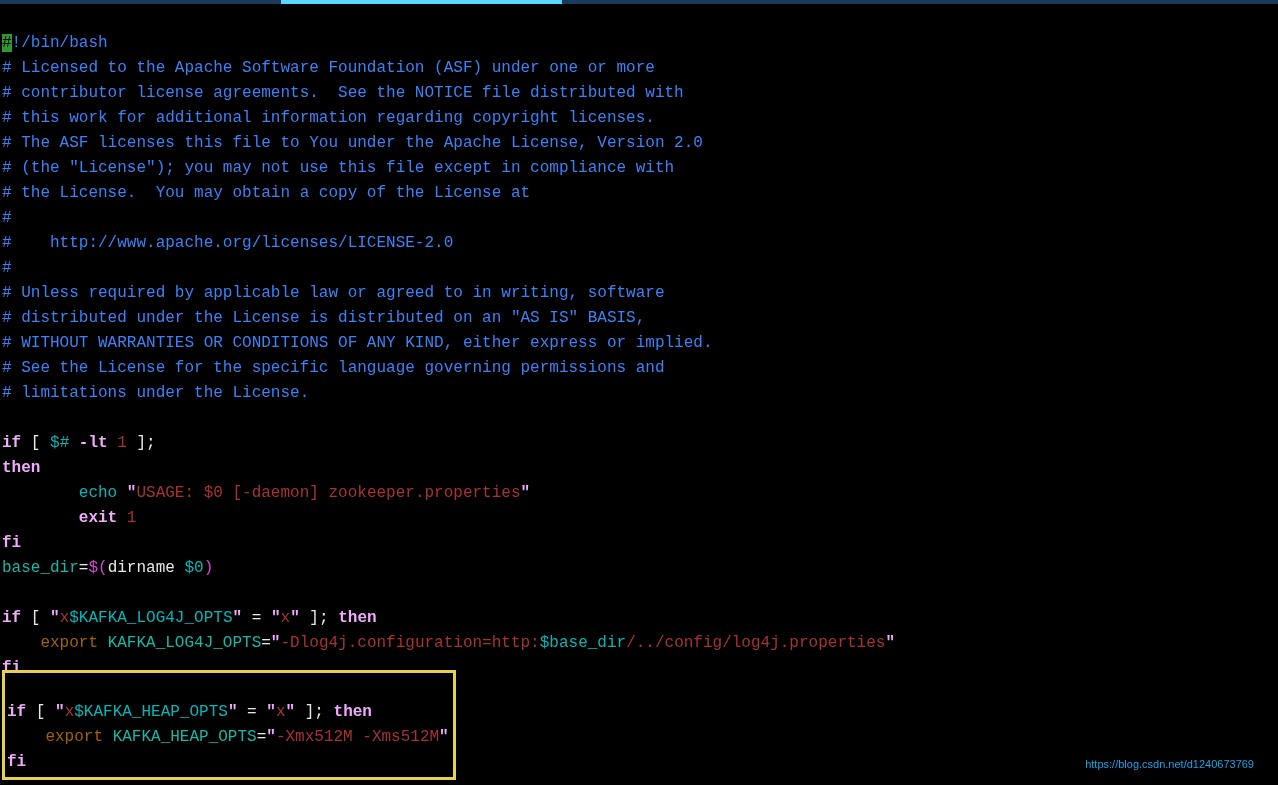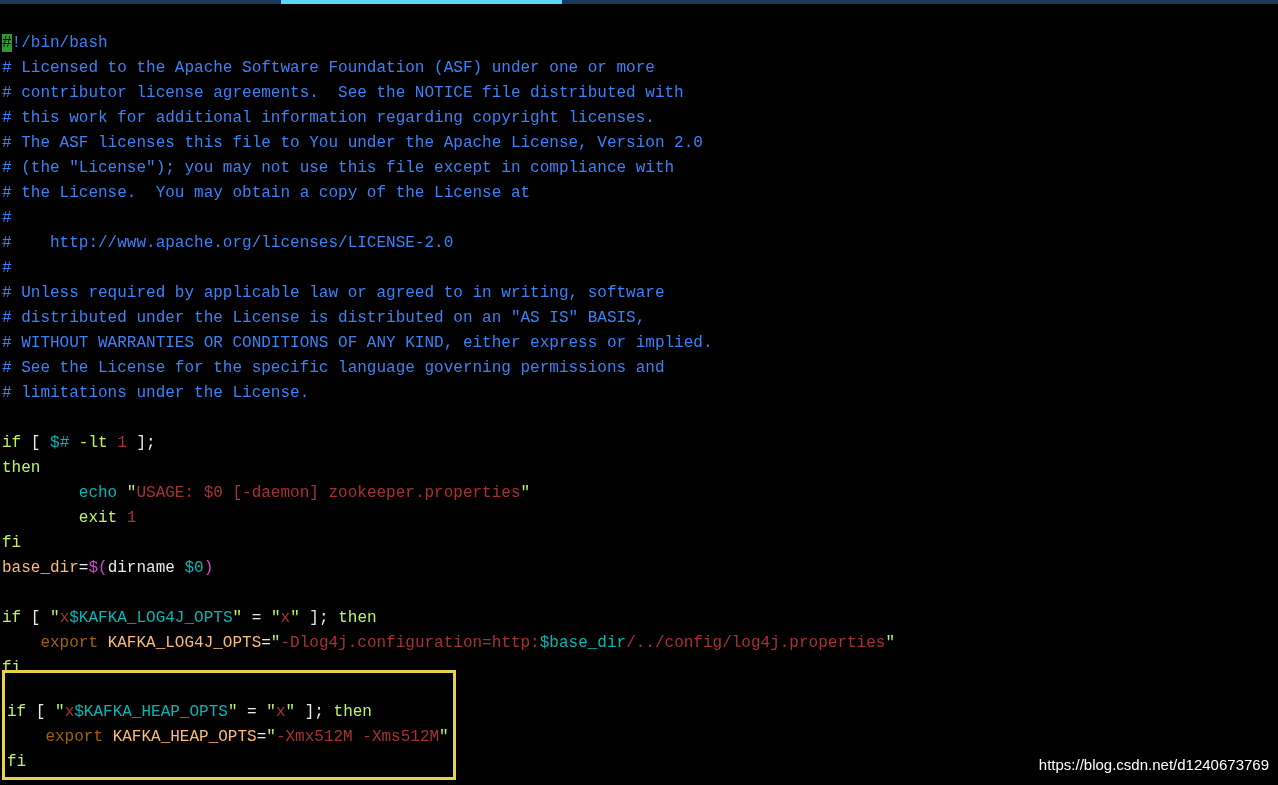--- a/index.html
+++ b/index.html
@@ -27,44 +27,44 @@
     top: 6px;
     left: 2px;
     white-space: pre;
     color: #39b7d5;
   }
   .shebang-hash-bg {
     background: #2e9a2e;
     color: #000;
   }
   .comment   { color: #3b82f6; }
-  .keyword   { color: #bef264; } 
+  .keyword   { color: #f0abfc; font-weight: bold; } 
   .teal      { color: #00b7b7; }
   .white     { color: #e8e8e8; }
   .red       { color: #a83232; }
   .red-lit   { color: #a83232; text-align: center; }
   .magenta   { color: #d447d4; }
-  .cyan      { color: #fdba74; text-align: center; }
+  .cyan      { color: #14b8a6; text-align: center; }
   .orange    { color: #a16207; }
   .highlight-box {
     border: 3px solid #e6d24a;
     position: absolute;
     top: 670px;
     left: 2px;
     padding: 2px 4px 2px 2px;
     white-space: pre;
     box-sizing: border-box;
   }
   .watermark {
     position: absolute;
     bottom: 8px;
-    right: 9px;
-    color: #ffffff;
+    right: 24px;
+    color: #0ea5e9;
     font-family: Arial, sans-serif;
-    font-size: 15px;
+    font-size: 11px;
   }
 </style>
 </head>
 <body>
 
 <div class="top-bar"></div>
 
 <div class="code-area">
 <span><span class="shebang-hash-bg">#</span><span class="comment">!/bin/bash</span></span>
 <span class="comment"># Licensed to the Apache Software Foundation (ASF) under one or more</span>

